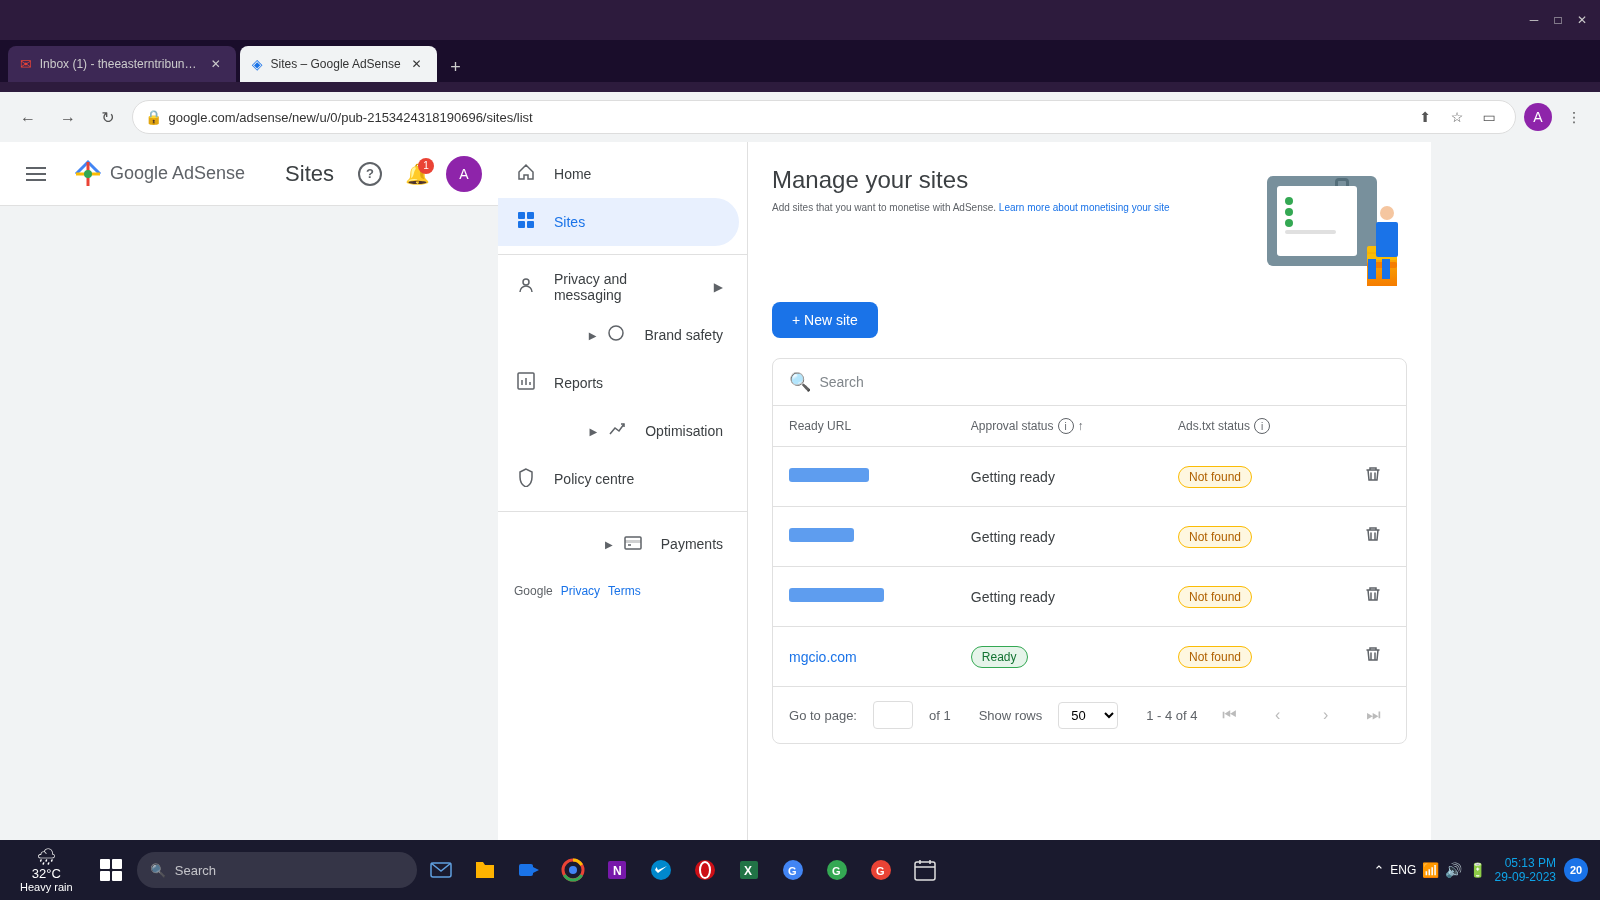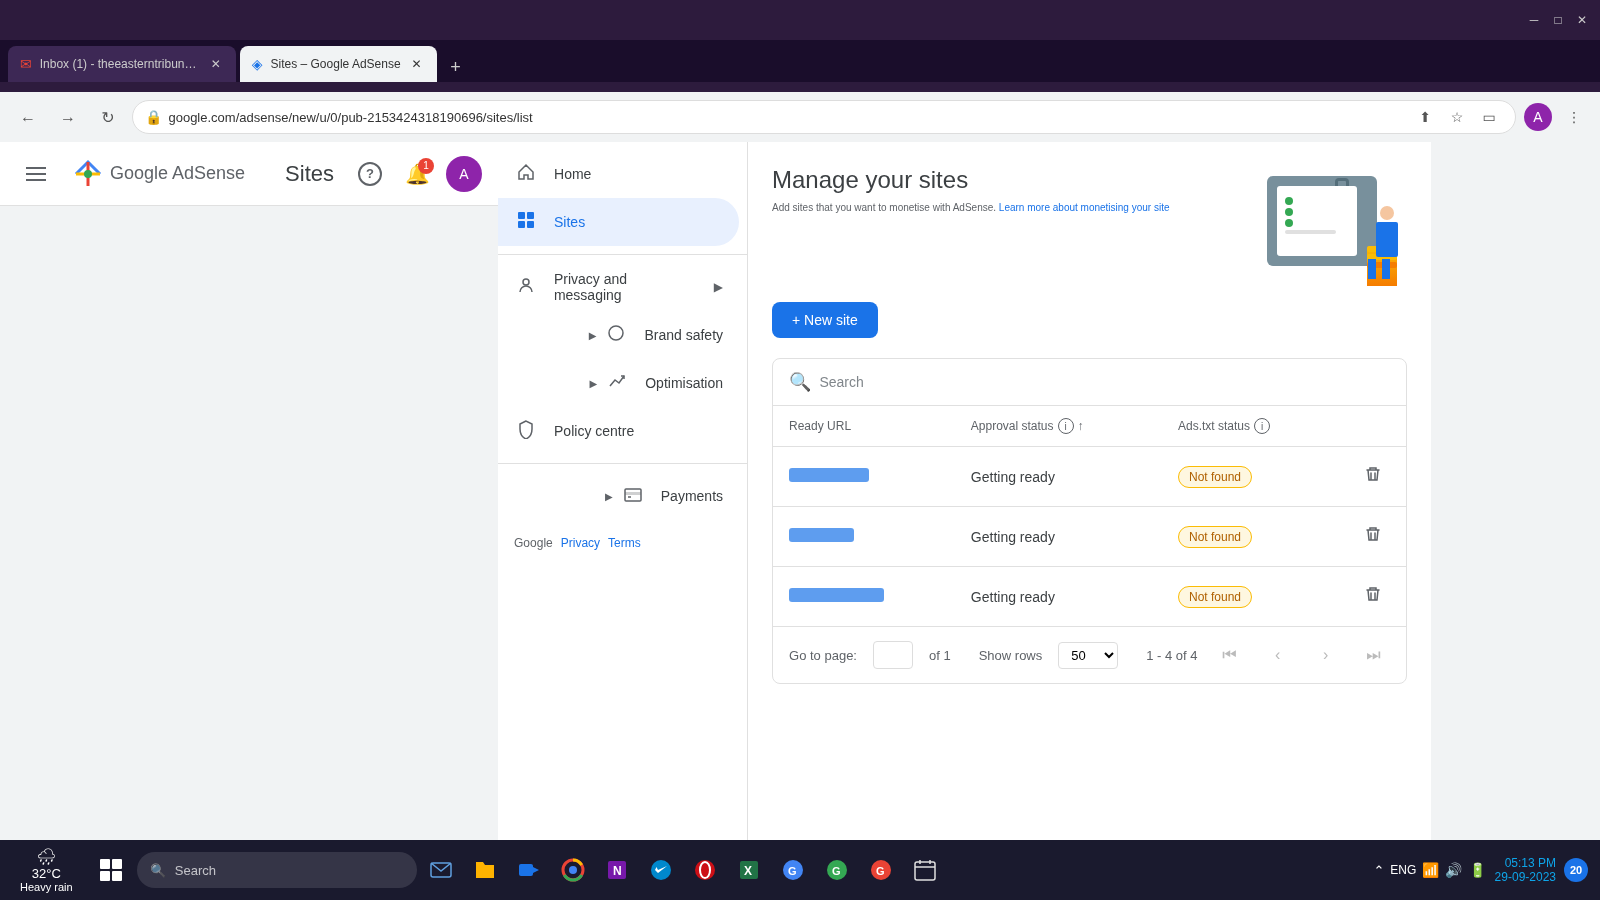--- a/index.html
+++ b/index.html
@@ -648,20 +648,31 @@
         <span class="expand-icon" style="font-size:10px; color:#5f6368; margin-right:-8px;">▶</span>
         <span class="sidebar-icon">
           <svg width="20" height="20" viewBox="0 0 20 20" fill="none">
               <circle cx="10" cy="10" r="7" stroke="#5f6368" stroke-width="1.5"></circle>
               <line x1="10" y1="10" x2="10" y2="10" stroke="#5f6368" stroke-width="3"></line>
             </svg>
         </span>
         <span>Brand safety</span>
       </div>
 
+      <div class="sidebar-item">
+        <span class="sidebar-icon">
+          <svg width="20" height="20" viewBox="0 0 20 20" fill="none">
+              <rect x="2" y="2" width="16" height="16" rx="1" stroke="#5f6368" stroke-width="1.5"></rect>
+              <line x1="6" y1="14" x2="6" y2="9" stroke="#5f6368" stroke-width="1.5"></line>
+              <line x1="10" y1="14" x2="10" y2="7" stroke="#5f6368" stroke-width="1.5"></line>
+              <line x1="14" y1="14" x2="14" y2="11" stroke="#5f6368" stroke-width="1.5"></line>
+            </svg>
+        </span>
+        <span>Reports</span>
+      </div>
 
       <div class="sidebar-item-with-expand">
         <span class="expand-icon" style="font-size:10px; margin-right:-8px;">▶</span>
         <span class="sidebar-icon">
           <svg width="20" height="20" viewBox="0 0 20 20" fill="none">
               <polyline points="3,15 8,9 12,12 17,5" stroke="#5f6368" stroke-width="1.5" fill="none"></polyline>
               <polyline points="14,5 17,5 17,8" stroke="#5f6368" stroke-width="1.5" fill="none"></polyline>
             </svg>
         </span>
         <span>Optimisation</span>
@@ -827,20 +838,38 @@
               </td>
               <td>
                 <button class="delete-btn">
                   <svg width="18" height="18" viewBox="0 0 18 18" fill="none">
                       <path d="M3 5h12M6 5V3h6v2M7 8v6M11 8v6M4 5l1 10h8l1-10" stroke="#5f6368" stroke-width="1.5" stroke-linecap="round"></path>
                     </svg>
                 </button>
               </td>
             </tr>
 
+            <tr>
+              <td class="site-url-cell">
+                <a href="#">mgcio.com</a>
+              </td>
+              <td>
+                <span class="status-badge status-ready">Ready</span>
+              </td>
+              <td>
+                <span class="status-badge status-not-found">Not found</span>
+              </td>
+              <td>
+                <button class="delete-btn">
+                  <svg width="18" height="18" viewBox="0 0 18 18" fill="none">
+                      <path d="M3 5h12M6 5V3h6v2M7 8v6M11 8v6M4 5l1 10h8l1-10" stroke="#5f6368" stroke-width="1.5" stroke-linecap="round"></path>
+                    </svg>
+                </button>
+              </td>
+            </tr>
           </tbody>
         </table>
 
         <div class="pagination-row">
           <span>Go to page:</span>
           <input type="text" class="page-input" value="" style="">
           <span>of 1</span>
           <span style="margin-left:12px;">Show rows</span>
           <select class="rows-select">
             <option>50</option>

